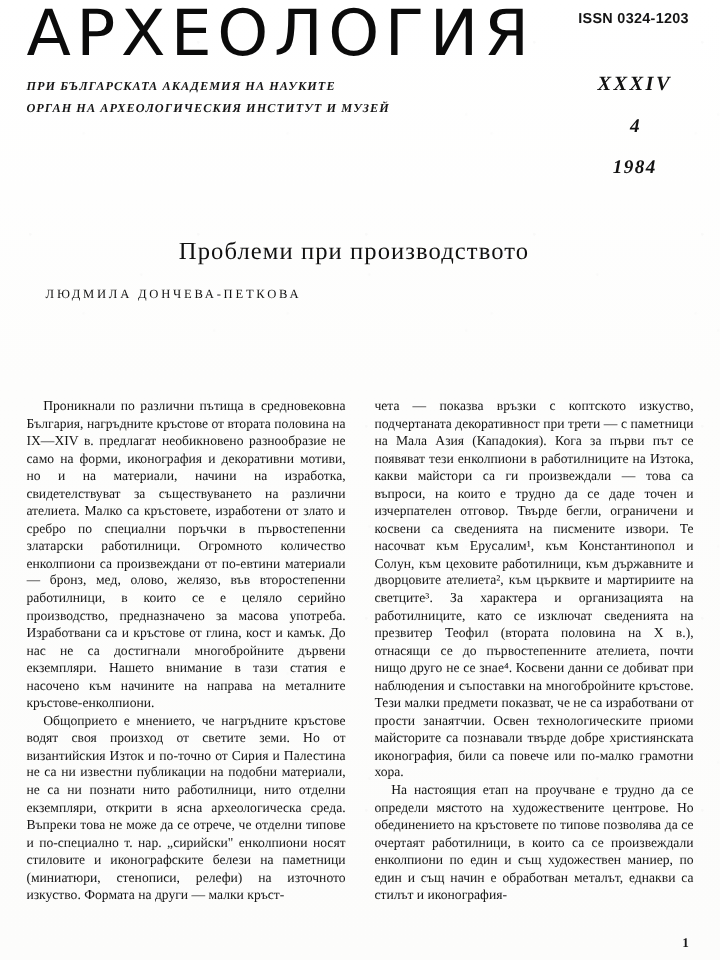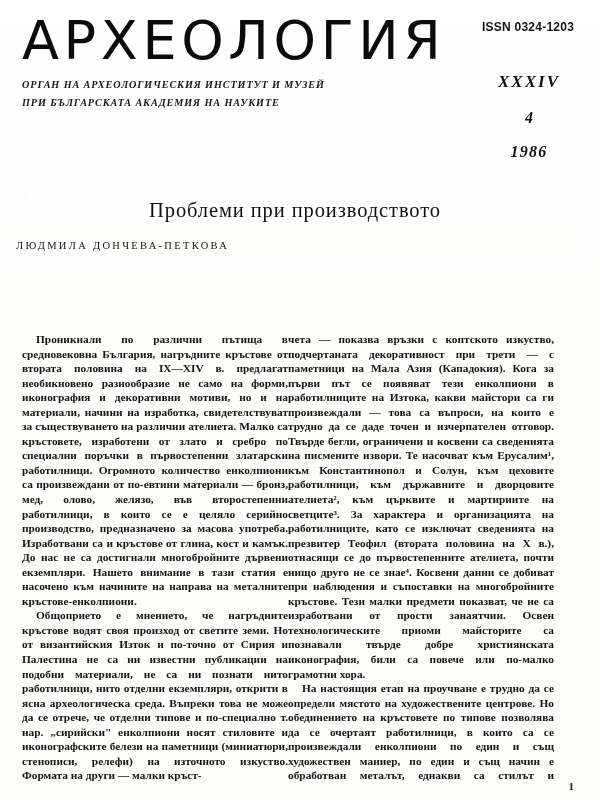--- a/index.html
+++ b/index.html
@@ -33,21 +33,21 @@
 
   .sheet {
     position: absolute;
     inset: 0;
     padding: 0;
   }
 
   
   .masthead {
     position: absolute;
-    left: 0; right: 0; top: 12px;
+    left: 0; right: 0; top: 0;
     height: 140px;
   }
   .journal-title {
     position: absolute;
     left: 22px;
     top: 2px;
     font-family: "DejaVu Sans", "Liberation Sans", sans-serif;
     font-weight: 400;
     font-size: 53px;
     letter-spacing: 4.5px;
@@ -130,38 +130,38 @@
     line-height: 28px;
     letter-spacing: 0.9px;
     color: #101010;
   }
   .article-title .tl {
     display: block;
     white-space: nowrap;
   }
   .byline {
     margin-top: 16px;
-    padding-left: 16px;
+    padding-left: 38px;
     text-align: left;
     font-family: "Liberation Serif", "DejaVu Serif", serif;
     font-size: 10.5px;
     font-weight: 400;
     letter-spacing: 2.3px;
     color: #141414;
   }
 
   
   .columns {
     position: absolute;
     left: 22px;
     top: 332px;
     width: 556px;
     height: 452px;
     display: flex;
-    font-weight: bold;
+    gap: 24px;
   }
   .col {
     width: 266px;
     font-family: "Liberation Serif", "DejaVu Serif", serif;
     font-size: 11.35px;
     line-height: 14.55px;
     color: #141414;
     text-align: justify;
     text-justify: inter-word;
     hyphens: manual;
@@ -189,29 +189,29 @@
 <body>
 
 <div class="page"></div>
 
 <div class="sheet">
 
   <header class="masthead">
     <div class="journal-title">АРХЕОЛОГИЯ</div>
 
     <div class="subtitle-block">
+      <div>ПРИ БЪЛГАРСКАТА АКАДЕМИЯ НА НАУКИТЕ</div>
       <div>ОРГАН НА АРХЕОЛОГИЧЕСКИЯ ИНСТИТУТ И МУЗЕЙ</div>
-      <div>ПРИ БЪЛГАРСКАТА АКАДЕМИЯ НА НАУКИТЕ</div>
     </div>
 
     <div class="issue-block">
       <div class="issn">ISSN 0324-1203</div>
       <div class="vol">XXXIV</div>
       <div class="issue-num">4</div>
-      <div class="year">1986</div>
+      <div class="year">1984</div>
     </div>
   </header>
 
   <div class="article-head">
     <h1 class="article-title">
       <span class="tl">Проблеми при производството</span>
     </h1>
     <div class="byline">ЛЮДМИЛА ДОНЧЕВА-ПЕТКОВА</div>
   </div>
 

